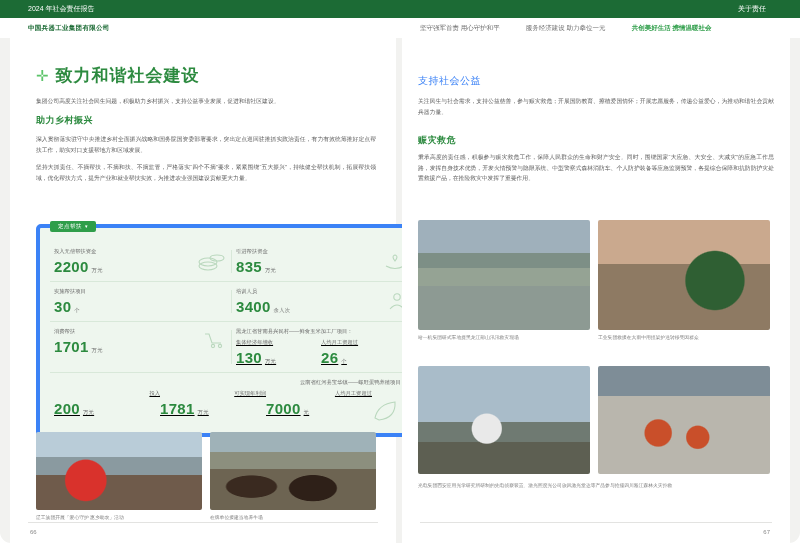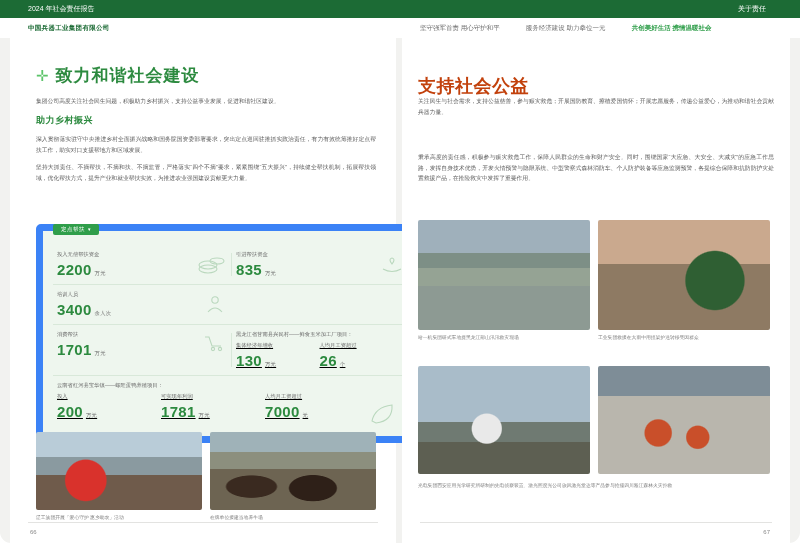--- a/index.html
+++ b/index.html
@@ -61,55 +61,55 @@
   .folio-line.r { right: 18px; width: 352px; }
 
   
   h1.big {
     font-size: 17px; color: #2c8a3f; font-weight: bold; letter-spacing: 1px;
   }
   .plus {
     color: #5cc46a; font-size: 15px; margin-right: 6px; font-weight: normal;
   }
   h2.sec {
-    font-size: 18px; color: #c2410c; font-weight: bold; letter-spacing: .5px;
+    font-size: 10px; color: #3b82f6; font-weight: normal; letter-spacing: .5px;
   }
   h3.sub {
     font-size: 9px; color: #2c8a3f; font-weight: bold; letter-spacing: .5px;
   }
   p.body {
     font-size: 5.8px; line-height: 1.85; color: #5a5a5a; text-align: justify;
   }
 
   
   .lpad { position: absolute; left: 26px; width: 340px; }
 
   
   .datacard {
     position: relative;
     background: #eef6ee;
-    border: 7px solid #3b82f6;
+    border: 4px solid #3b82f6;
     border-radius: 5px;
     width: 392px;
     padding: 14px 10px 10px 10px;
   }
   .card-tab {
     position: absolute; top: -7px; left: 10px;
     background: #2f9e4a; color: #fff;
     font-size: 5.5px; padding: 2px 8px; border-radius: 2px;
     letter-spacing: .5px;
   }
   .card-tab .caret { margin-left: 3px; font-size: 5px; }
   .grid2 { display: flex; flex-wrap: wrap; }
   .cellbox {
     width: 50%;
     padding: 6px 8px 6px 4px;
     position: relative;
   }
-  .cellbox.fullrow { width: 100%; }
+  .cellbox.fullrow { width: 100%; text-align: right; }
   .cell-label { font-size: 5.3px; color: #6a6a6a; margin-bottom: 3px; }
   .cell-val {
     font-size: 15px; color: #2c8a3f; font-weight: bold; letter-spacing: .3px;
     display: flex; align-items: baseline;
   }
   .cell-val .unit {
     font-size: 5.3px; color: #6a6a6a; font-weight: normal; margin-left: 3px;
   }
   .divline { width: 100%; height: 1px; background: #d8e8d9; }
   .sep-v {
@@ -237,20 +237,28 @@
             <div class="deco">
               <svg width="26" height="22" viewBox="0 0 26 22">
                   <path d="M4 16 q9 5 18 0" fill="none" stroke="#8fbf96" stroke-width="1.1"></path>
                   <path d="M13 11 q-4-5 0-6 q4 1 0 6z" fill="none" stroke="#8fbf96" stroke-width="1.1"></path>
                 </svg>
             </div>
           </div>
           <div class="divline"></div>
 
           <div class="cellbox">
+            <div class="sep-v"></div>
+            <div class="cell-label">实施帮扶项目</div>
+            <div class="cell-val">
+                <span>30</span>
+                <span class="unit">个</span>
+              </div>
+          </div>
+          <div class="cellbox">
             <div class="cell-label">培训人员</div>
             <div class="cell-val">
                 <span>3400</span>
                 <span class="unit">余人次</span>
               </div>
             <div class="deco">
               <svg width="22" height="22" viewBox="0 0 22 22">
                   <circle cx="11" cy="7" r="3.2" fill="none" stroke="#8fbf96" stroke-width="1.1"></circle>
                   <path d="M4 19 q7-8 14 0" fill="none" stroke="#8fbf96" stroke-width="1.1"></path>
                 </svg>
@@ -347,20 +355,23 @@
   <div class="sheet right">
 
     <div class="rpad" style="top:36px; left:16px;">
       <h2 class="sec">支持社会公益</h2>
     </div>
 
     <div class="rpad" style="top:58px; left:16px; width:356px;">
       <p class="body">关注民生与社会需求，支持公益慈善，参与赈灾救危；开展国防教育、擦植爱国情怀；开展志愿服务，传递公益爱心，为推动和谐社会贡献兵器力量。</p>
     </div>
 
+    <div class="rpad" style="top:96px; left:16px;">
+      <h3 class="sub">赈灾救危</h3>
+    </div>
 
     <div class="rpad" style="top:114px; left:16px; width:356px;">
       <p class="body">秉承高度的责任感，积极参与赈灾救危工作，保障人民群众的生命和财产安全。同时，围绕国家“大应急、大安全、大减灾”的应急工作思路，发挥自身技术优势，开发火情预警与隐限系统、中型警察式森林消防车、个人防护装备等应急监测预警，各提综合保障和抗防防护灾处置救援产品，在抢险救灾中发挥了重要作用。</p>
     </div>
 
     <div style="position:absolute; left:16px; top:182px;">
       <div class="photo ph-flood" style="width:172px;height:110px;"></div>
       <div class="caption" style="width:172px;">哈一机集团研式车地提黑龙江部山汛汛救灾现场</div>
     </div>
     <div style="position:absolute; left:196px; top:182px;">

